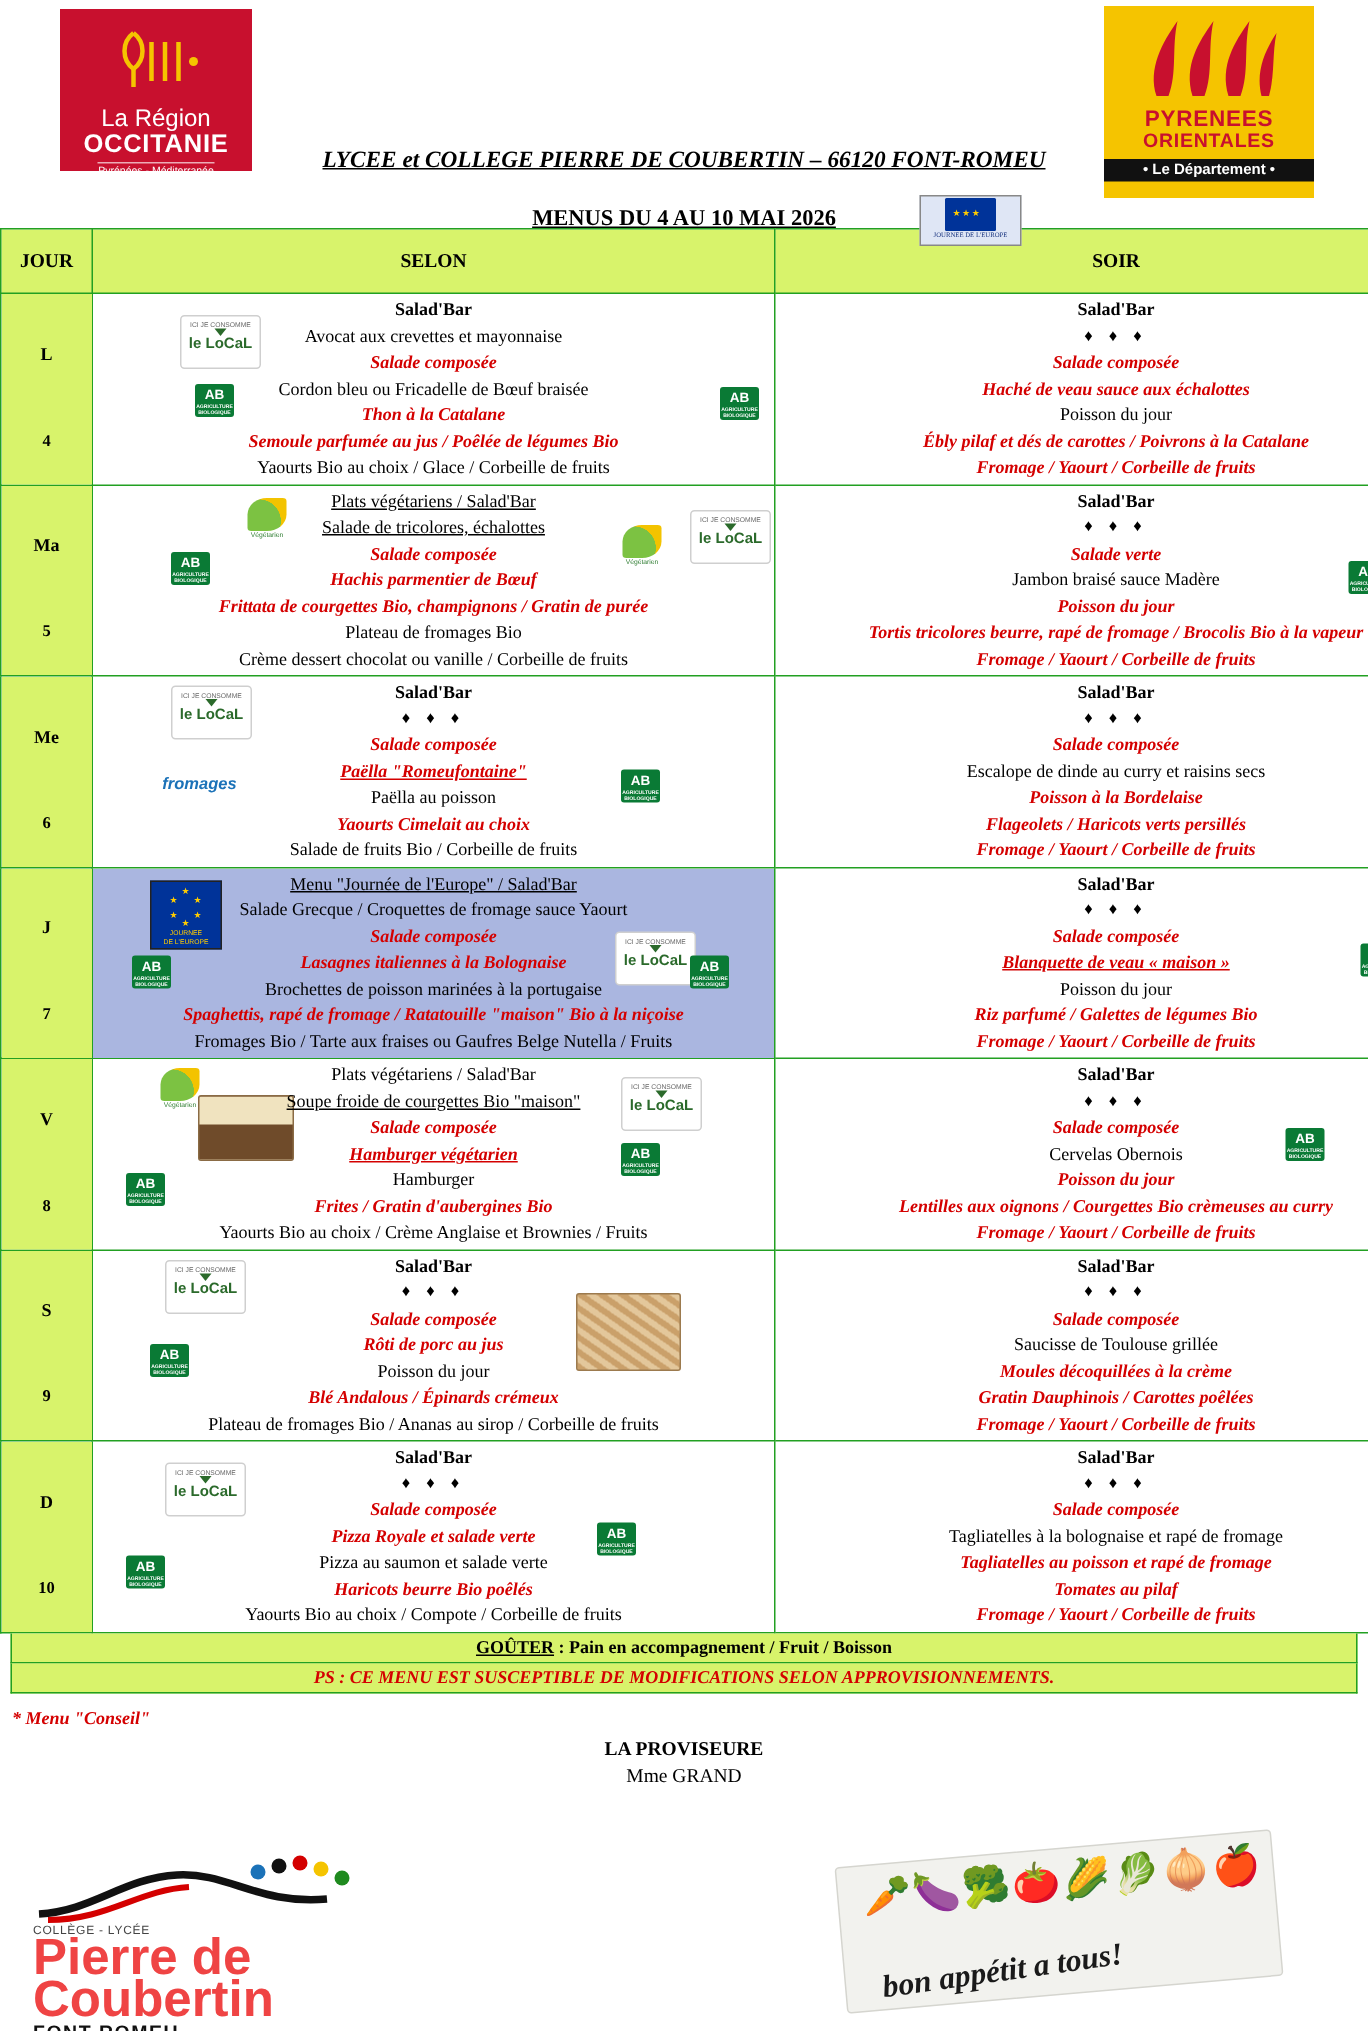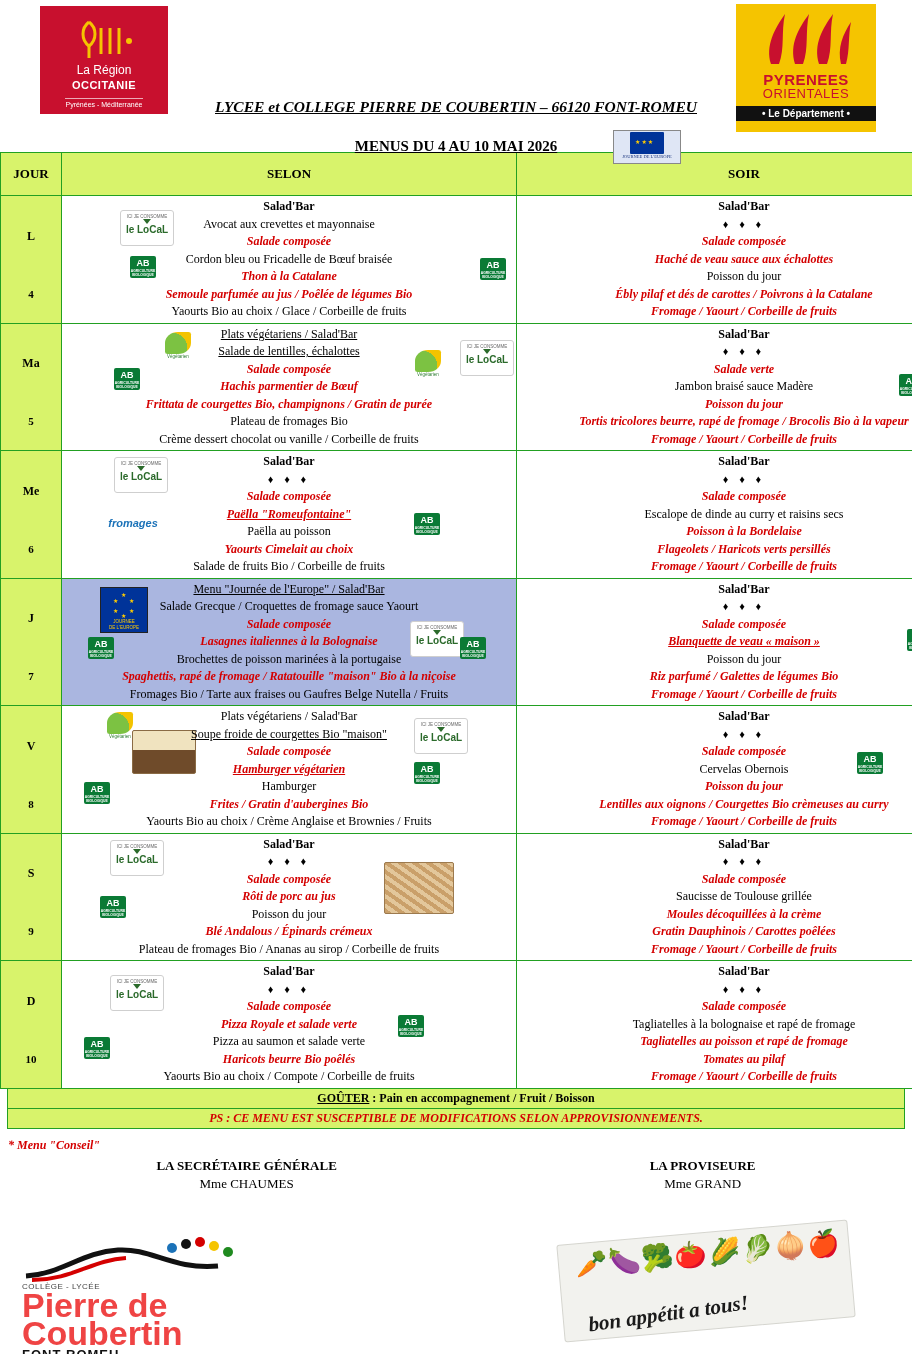--- a/index.html
+++ b/index.html
@@ -38,26 +38,26 @@
     text-align: center;
     font-family: "Liberation Sans", sans-serif;
   }
   .logo-occitanie .oc-mark {
     margin-top: 12px;
     height: 44px;
     position: relative;
   }
   .logo-occitanie .oc-mark svg { display:block; margin: 0 auto; }
   .logo-occitanie .oc-l1 {
-    font-size: 12px;
+    font-size: 16px;
     line-height: 12px;
-    margin-top: 2px;
+    margin-top: 12px;
   }
   .logo-occitanie .oc-l2 {
-    font-size: 11px;
+    font-size: 17px;
     font-weight: bold;
     line-height: 19px;
     letter-spacing: .5px;
   }
   .logo-occitanie .oc-l3 {
     font-size: 7px;
     margin-top: 3px;
     border-top: 1px solid rgba(255,255,255,.65);
     display: inline-block;
     padding-top: 2px;
@@ -77,21 +77,21 @@
   .logo-pyrenees .py-t1 {
     color: #c8102e;
     font-size: 15px;
     font-weight: bold;
     line-height: 15px;
     letter-spacing: .5px;
   }
   .logo-pyrenees .py-t2 {
     color: #c8102e;
     font-size: 13px;
-    font-weight: normal;
+    font-weight: bold;
     line-height: 14px;
     letter-spacing: .5px;
   }
   .logo-pyrenees .py-dept {
     margin-top: 5px;
     background: #111;
     color: #fff;
     font-size: 10px;
     font-weight: bold;
     padding: 2px 0;
@@ -521,21 +521,21 @@
             <div class="badge veg-logo" style="left:96px;top:6px"><div class="leaf"></div>Végétarien</div>
             <div class="badge veg-logo" style="left:346px;top:24px"><div class="leaf"></div>Végétarien</div>
             <div class="badge local-logo" style="left:398px;top:16px">
               <div class="loc-top">ICI JE CONSOMME</div>
               <div class="loc-pin"></div>
               <div class="loc-main">le LoCaL</div>
             </div>
             <div class="badge ab-logo" style="left:52px;top:44px">AB<span>AGRICULTURE<br>BIOLOGIQUE</span></div>
             <div class="lines">
               <div class="line noir u">Plats végétariens  / Salad'Bar</div>
-              <div class="line noir u">Salade de lentilles, échalottes</div>
+              <div class="line noir u">Salade de tricolores, échalottes</div>
               <div class="line rouge">Salade composée</div>
               <div class="line rouge">Hachis parmentier de Bœuf</div>
               <div class="line rouge">Frittata de courgettes  Bio, champignons / Gratin de purée</div>
               <div class="line noir">Plateau de fromages  Bio</div>
               <div class="line noir">Crème dessert chocolat ou vanille / Corbeille de fruits</div>
             </div>
           </td>
           <td class="cell">
             <div class="badge ab-logo" style="left:382px;top:50px">AB<span>AGRICULTURE<br>BIOLOGIQUE</span></div>
             <div class="lines">
@@ -740,24 +740,20 @@
   </table>
 
   <div class="gouter-bar">
     <span class="u">GOÛTER</span><span> : Pain en accompagnement / Fruit / Boisson</span>
   </div>
   <div class="ps-bar">PS : CE MENU EST SUSCEPTIBLE DE MODIFICATIONS SELON APPROVISIONNEMENTS.</div>
 
   <div class="conseil">* Menu "Conseil"</div>
 
   <div class="signatures">
-    <div class="sig">
-      <div class="role">LA SECRÉTAIRE GÉNÉRALE</div>
-      <div class="person">Mme CHAUMES</div>
-    </div>
     <div class="sig">
       <div class="role">LA PROVISEURE</div>
       <div class="person">Mme GRAND</div>
     </div>
   </div>
 
   <div class="logo-college">
     <div class="swoosh">
       <svg width="230" height="46" viewBox="0 0 230 46">
         <path d="M4 40 C40 38 60 16 96 14 C130 12 150 34 196 30" stroke="#111" stroke-width="5" fill="none"></path>

